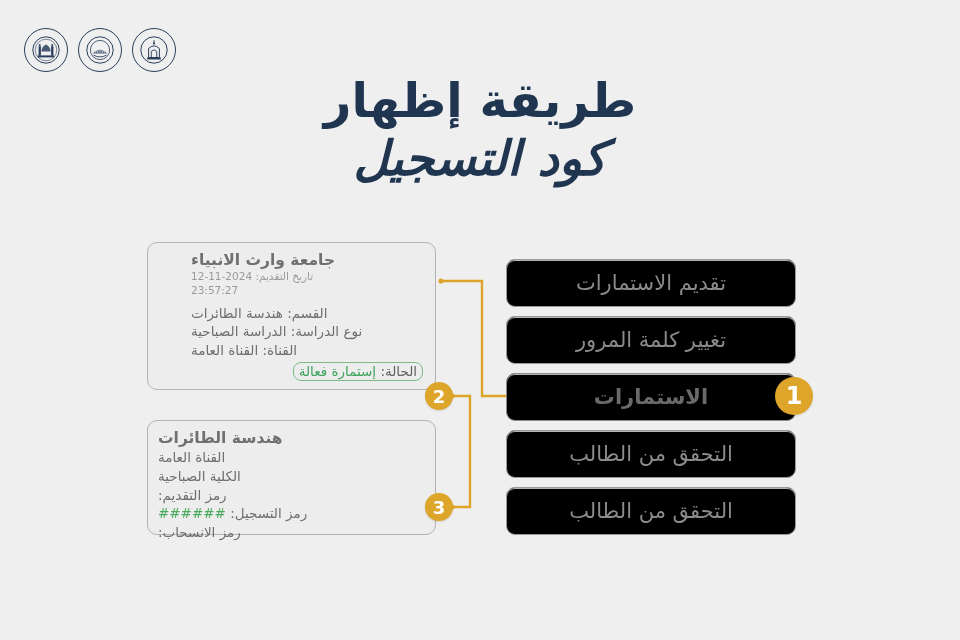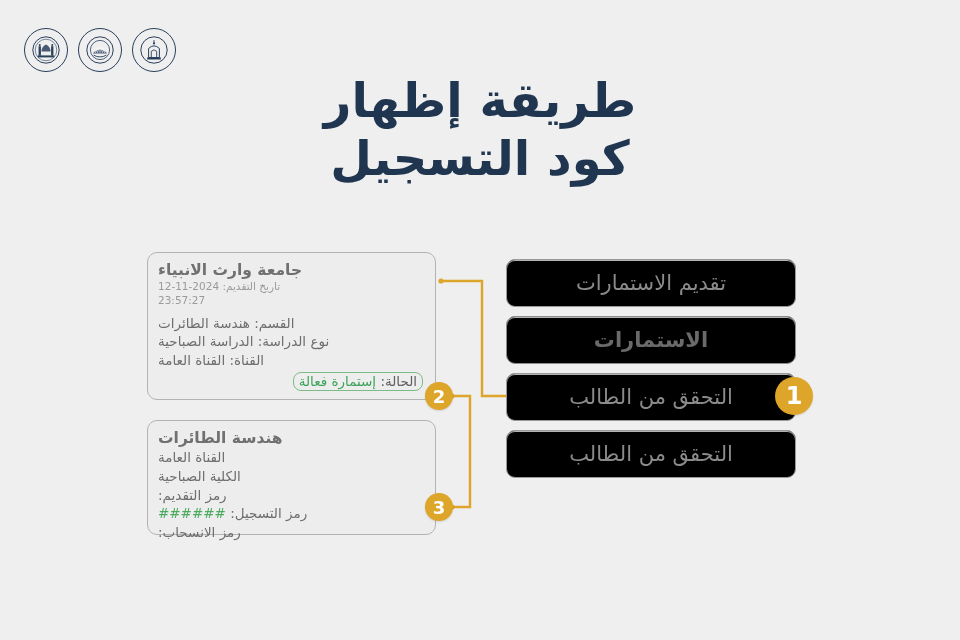--- a/index.html
+++ b/index.html
@@ -19,21 +19,21 @@
         display:flex;align-items:center;justify-content:center;}
   .logo svg{display:block;}
 
   
   .title{
     position:absolute;left:0;top:72px;width:960px;
     text-align:center;color:#1f3550;
     font-size:48px;font-weight:700;line-height:1.20;
     letter-spacing:0px;direction:rtl;
   }
-  .title .l2{display:block;}
+  .title .l2{display:block;font-style:italic;}
 
   
   .menu{position:absolute;left:506px;top:259px;width:290px;}
   .btn{
     width:290px;height:48px;box-sizing:border-box;
     border:1px solid #9a9a9a;border-radius:9px;
     background:#000000;
     color:#8b8b8b;font-size:21px;
     display:flex;align-items:center;justify-content:center;
     margin-bottom:9px;direction:rtl;
@@ -41,21 +41,21 @@
   }
   .btn.active{color:#6a6a6a;font-weight:700;border-color:#8c8c8c;}
 
   
   .card{
     position:absolute;box-sizing:border-box;
     border:1.3px solid #b3b3b3;border-radius:10px;
     background:#ededed;direction:rtl;text-align:left;
     color:#6e6e6e;
   }
-  #card-submission{left:147px;top:252px;width:289px;height:148px;}
+  #card-submission{left:147px;top:242px;width:289px;height:148px;padding-left:33px;}
   #card-codes{left:147px;top:420px;width:289px;height:115px;}
   .card .pad{padding:8px 12px 0 10px;}
 
   .c-title{font-size:15.5px;color:#707070;font-weight:700;text-align:left;line-height:1.25;}
   .c-sub{font-size:10.5px;color:#9a9a9a;text-align:left;line-height:1.25;}
   .c-line{font-size:13.5px;color:#6e6e6e;text-align:left;line-height:1.38;}
 
   .status-row{display:flex;justify-content:flex-start;margin-top:2px;}
   .status-box{
     border:1px solid #7dbb86;border-radius:8px;
@@ -142,20 +142,23 @@
       <circle cx="441" cy="281" r="2.6"></circle>
       <circle cx="525" cy="396" r="2.6"></circle>
       <circle cx="452" cy="396" r="2.6"></circle>
       <circle cx="452" cy="507" r="2.6"></circle>
     </g>
   </svg>
 
   <div class="menu">
     <div class="btn">
       <span>تقديم الاستمارات</span>
+    </div>
+    <div class="btn">
+      <span>تغيير كلمة المرور</span>
     </div>
     <div class="btn active">
       <span>الاستمارات</span>
     </div>
     <div class="btn">
       <span>التحقق من الطالب</span>
     </div>
     <div class="btn">
       <span>التحقق من الطالب</span>
     </div>

